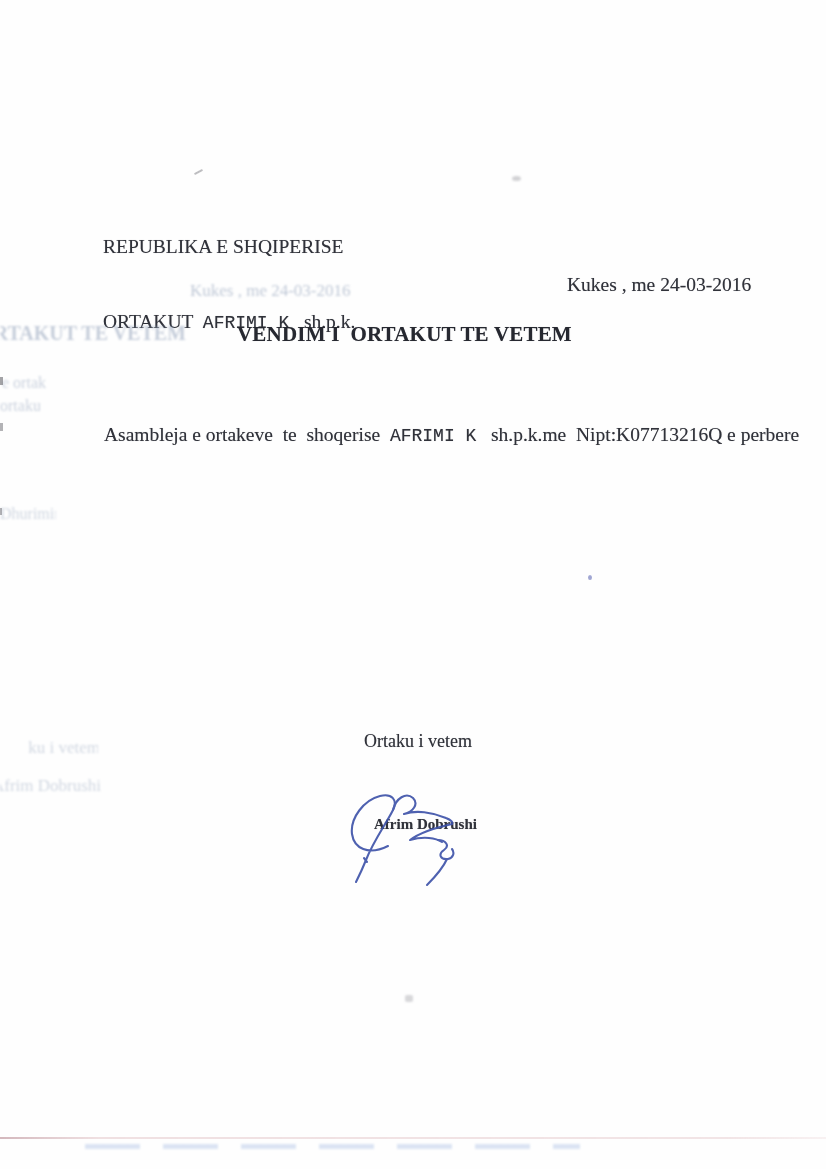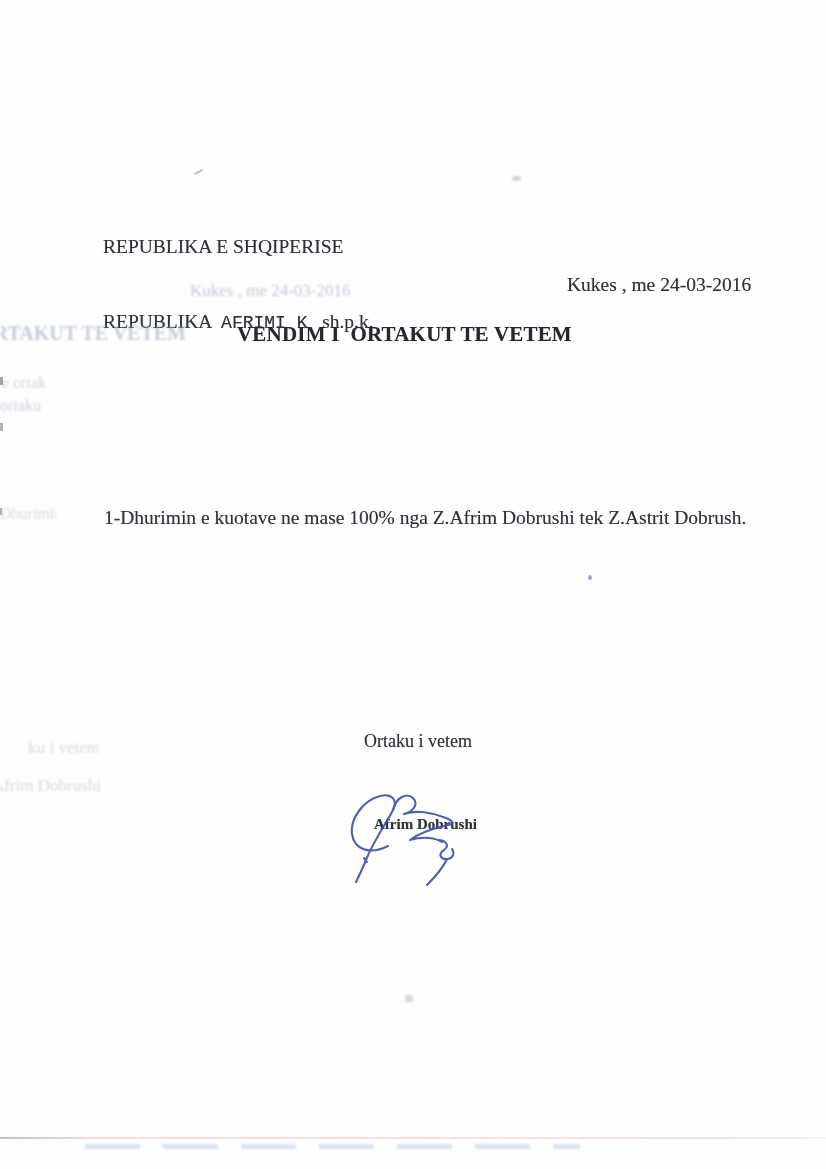--- a/index.html
+++ b/index.html
@@ -84,31 +84,31 @@
     filter:blur(1.1px);
   }
 </style>
 </head>
 <body>
 
 <div class="page">
 
   <div class="letterhead txt">
     <div><span>REPUBLIKA E SHQIPERISE</span></div>
-    <div><span>REPUBLIKA  </span><span class="company-sans">AFRIMI K</span><span>   sh.p.k.</span></div>
+    <div><span>ORTAKUT  </span><span class="company-sans">AFRIMI K</span><span>   sh.p.k.</span></div>
   </div>
 
   <div class="dateline txt">Kukes , me 24-03-2016</div>
 
   <div class="doc-title txt">VENDIM I  ORTAKUT TE VETEM</div>
 
   <div class="preamble txt">
+    <div><span>Asambleja e ortakeve  te  shoqerise  </span><span class="company-sans">AFRIMI K</span><span>   sh.p.k.me  Nipt:K07713216Q e perbere</span></div>
   </div>
 
-  <div class="decision-item txt">1-Dhurimin e kuotave ne mase 100% nga Z.Afrim Dobrushi tek Z.Astrit Dobrush.</div>
 
   <div class="sig-role txt">Ortaku i vetem</div>
   <div class="sig-name txt">Afrim Dobrushi</div>
 
   <svg class="signature-svg" viewBox="0 0 140 110" xmlns="http://www.w3.org/2000/svg">
     <g fill="none" stroke="#3c51a8" stroke-width="2.1" stroke-linecap="round" stroke-linejoin="round" opacity="0.9">
       <path d="M58 64 C38 74 24 66 22 52 C20 36 34 18 50 14 C62 11 68 18 63 28 C56 42 44 58 36 78 C32 88 28 96 26 100"></path>
       <path d="M63 28 C66 16 76 10 83 16 C89 22 83 30 74 32 C86 28 102 30 116 36 C121 38 123 40 122 42"></path>
       <path d="M122 42 C104 46 88 52 80 58 C94 54 106 56 112 60"></path>
       <path d="M108 58 C116 58 120 64 114 68 C108 72 110 78 118 77 C123 76 125 71 122 67"></path>

